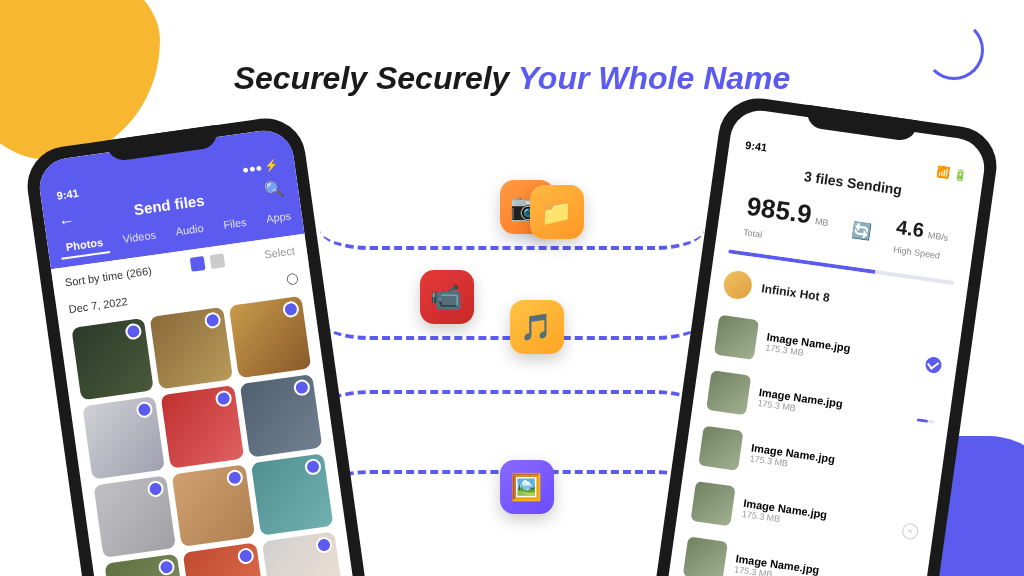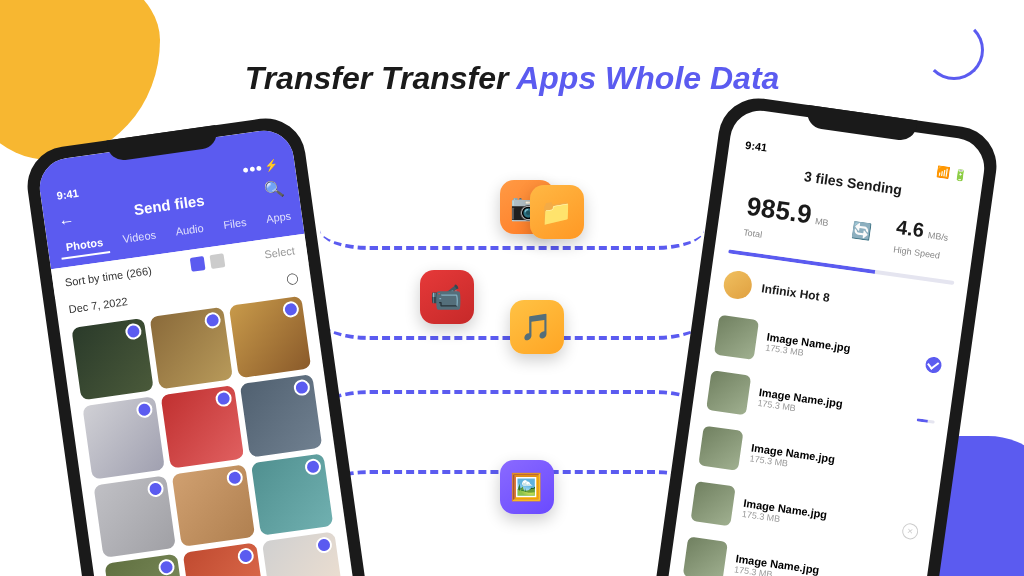--- a/index.html
+++ b/index.html
@@ -88,21 +88,21 @@
 .fi-image{left:180px;top:260px;background:linear-gradient(145deg,#8a6aff,#6a4aff)}
 </style>
 </head>
 <body>
 
 <div class="blob-yellow"></div>
 <div class="blob-blue"></div>
 <div class="swirl"></div>
 
 <h1 class="headline">
-  <span>Transfer Transfer </span><span class="accent">Apps Whole Data</span>
+  <span>Securely Securely </span><span class="accent">Your Whole Name</span>
 </h1>
 
 <div class="flow">
   <div class="dash l1"></div>
   <div class="dash l2"></div>
   <div class="dash l3"></div>
   <div class="dash l4"></div>
   <div class="float-icon fi-camera">📷</div>
   <div class="float-icon fi-folder">📁</div>
   <div class="float-icon fi-video">📹</div>

